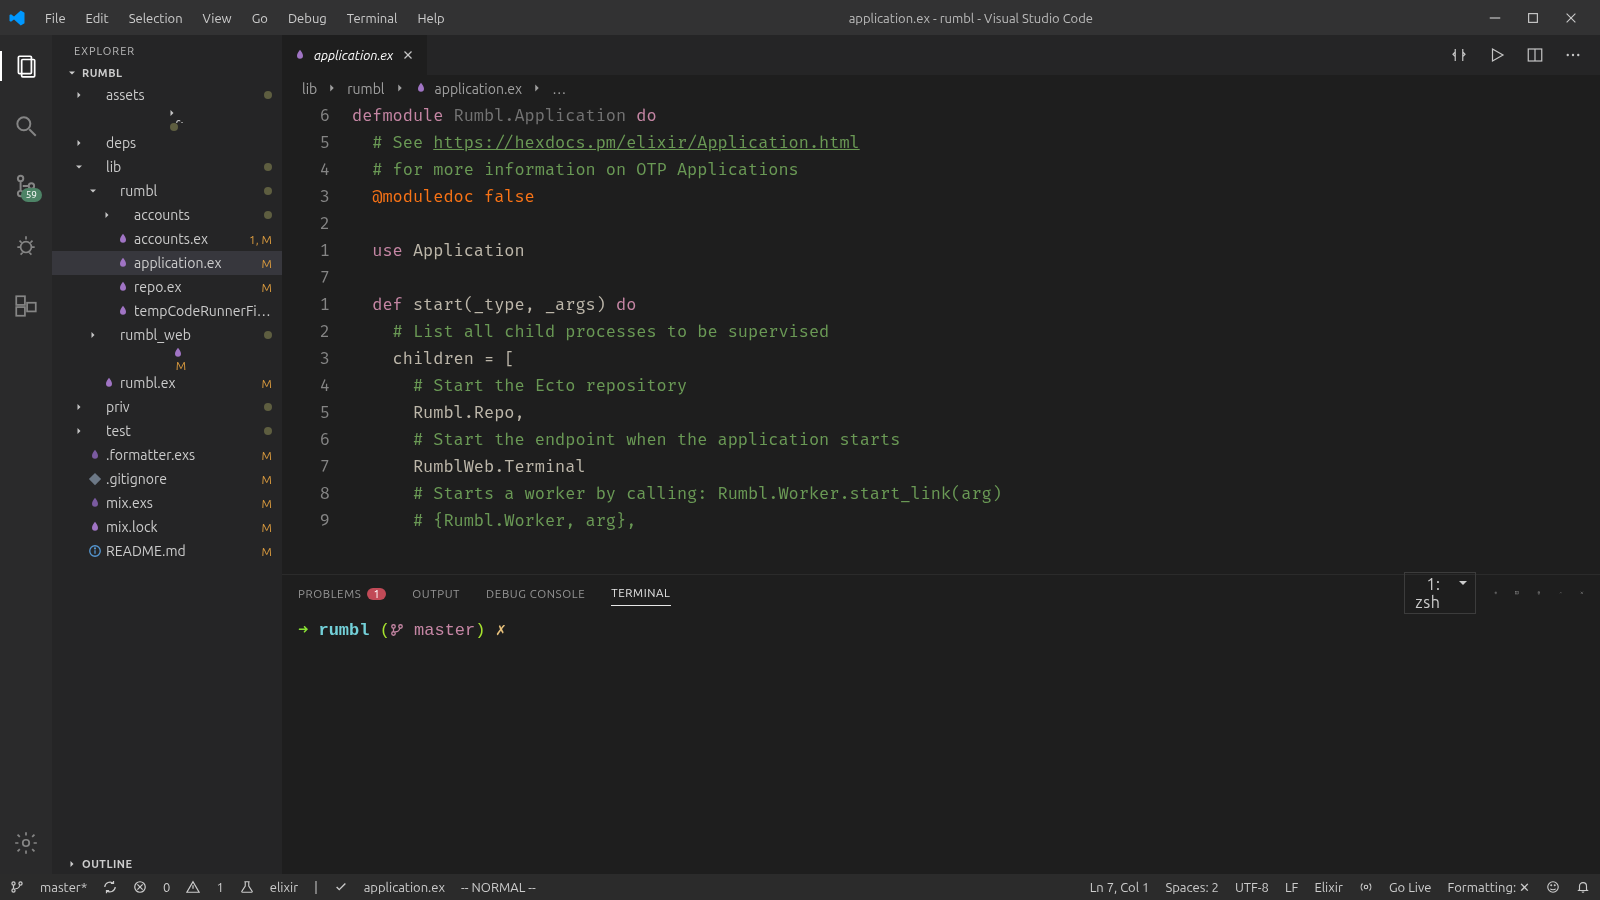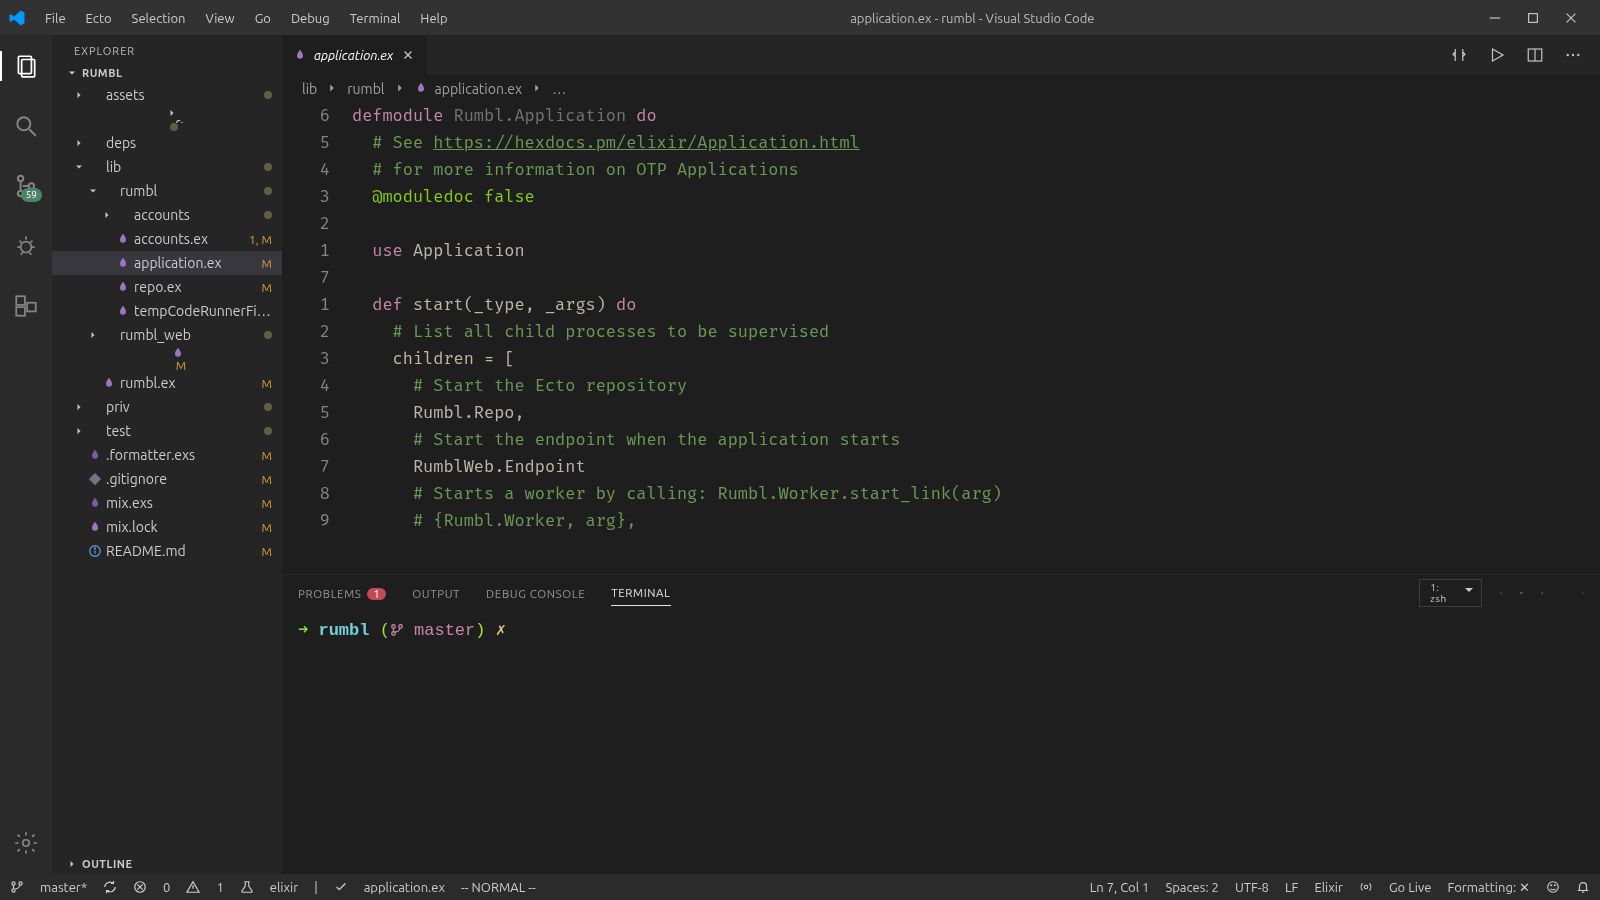--- a/index.html
+++ b/index.html
@@ -58,30 +58,30 @@
 .tabs-actions svg{width:18px;height:18px;}
 .breadcrumbs{height:28px;display:flex;align-items:center;padding-left:20px;gap:8px;color:#a0a0a0;font-size:14px;}
 .breadcrumb-sep svg{width:14px;height:14px;}
 .editor-body{flex:1;display:flex;font-family:"Fira Code",Menlo,Consolas,monospace;font-size:16.5px;line-height:27px;overflow:hidden;}
 .gutter{width:70px;text-align:right;color:#858585;padding-right:22px;user-select:none;}
 .code{flex:1;white-space:pre;color:#bdb7aa;}
 .hl-line{background:#2a2d2e;display:inline-block;width:100%;}
 .kw{color:#c586a4;}
 .mod{color:#737373;}
 .cmt{color:#6a9955;}
-.attr{color:#84cc16;}
+.attr{color:#f97316;}
 .url{color:#6a9955;text-decoration:underline;}
 .fn{color:#bdb7aa;}
 .panel{height:300px;border-top:1px solid #2b2b2b;display:flex;flex-direction:column;background:#1e1e1e;}
 .panel-tabs{height:36px;display:flex;align-items:center;padding:0 16px;gap:26px;font-size:11.5px;letter-spacing:0.6px;color:#969696;}
 .panel-tab{cursor:pointer;padding:6px 0;}
 .panel-tab.active{color:#e7e7e7;border-bottom:1px solid #e7e7e7;}
 .panel-tab .count{display:inline-block;background:#c14a57;color:#fff;border-radius:8px;font-size:11px;padding:0 6px;margin-left:6px;}
 .panel-right{margin-left:auto;display:flex;align-items:center;gap:18px;color:#c5c5c5;}
-.term-select{border:1px solid #3c3c3c;padding:2px 34px 2px 10px;font-size:10px;position:relative;color:#cccccc;}
+.term-select{border:1px solid #3c3c3c;padding:2px 34px 2px 10px;font-size:16px;position:relative;color:#cccccc;text-align:right;}
 .term-select::after{content:'';position:absolute;right:8px;top:8px;border:4px solid transparent;border-top-color:#cccccc;}
 .panel-body{flex:1;padding:8px 16px;font-family:Liberation Mono, monospace;font-size:17px;}
 .prompt .arrow{color:#8ae234;font-weight:bold;}
 .prompt .dir{color:#73d0d8;font-weight:bold;}
 .prompt .br{color:#c586a4;}
 .prompt .paren{color:#a6e22e;}
 .prompt .x{color:#e6c07b;}
 .statusbar{height:26px;background:#2b2b2b;display:flex;align-items:center;font-size:13px;color:#cccccc;padding:0 10px;gap:16px;}
 .statusbar .sep{flex:1;}
 .statusbar .item{display:flex;align-items:center;gap:16px;cursor:pointer;}
@@ -90,21 +90,21 @@
 </style>
 </head>
 <body>
 
 <div class="menubar">
   <svg class="vscode-logo" viewBox="0 0 24 24" fill="currentColor">
       <path d="M17 2l5 3v14l-5 3-9-8-4 3-2-1V8l2-1 4 3 9-8z"></path>
     </svg>
   <div class="menu-items" id="menu-items">
       <div class="menu-item">File</div>
-      <div class="menu-item">Ecto</div>
+      <div class="menu-item">Edit</div>
       <div class="menu-item">Selection</div>
       <div class="menu-item">View</div>
       <div class="menu-item">Go</div>
       <div class="menu-item">Debug</div>
       <div class="menu-item">Terminal</div>
       <div class="menu-item">Help</div>
     </div>
   <div class="window-title">application.ex - rumbl - Visual Studio Code</div>
   <div class="window-controls">
     <svg viewBox="0 0 16 16" stroke="currentColor" stroke-width="1.3">
@@ -456,21 +456,21 @@
 <span class="attr">  @moduledoc false</span>
 <span></span>
 <span class="kw">  use </span><span class="fn">Application</span>
 <span class="hl-line"></span>
 <span class="kw">  def </span><span class="fn">start</span><span>(_type, _args) </span><span class="kw">do</span>
 <span class="cmt">    # List all child processes to be supervised</span>
 <span>    children = [</span>
 <span class="cmt">      # Start the Ecto repository</span>
 <span>      Rumbl.Repo,</span>
 <span class="cmt">      # Start the endpoint when the application starts</span>
-<span>      RumblWeb.Endpoint</span>
+<span>      RumblWeb.Terminal</span>
 <span class="cmt">      # Starts a worker by calling: Rumbl.Worker.start_link(arg)</span>
 <span class="cmt">      # {Rumbl.Worker, arg},</span></div>
     </div>
 
     <div class="panel">
       <div class="panel-tabs">
         <div class="panel-tab"><span>PROBLEMS</span><span class="count">1</span></div>
         <div class="panel-tab">OUTPUT</div>
         <div class="panel-tab">DEBUG CONSOLE</div>
         <div class="panel-tab active">TERMINAL</div>

